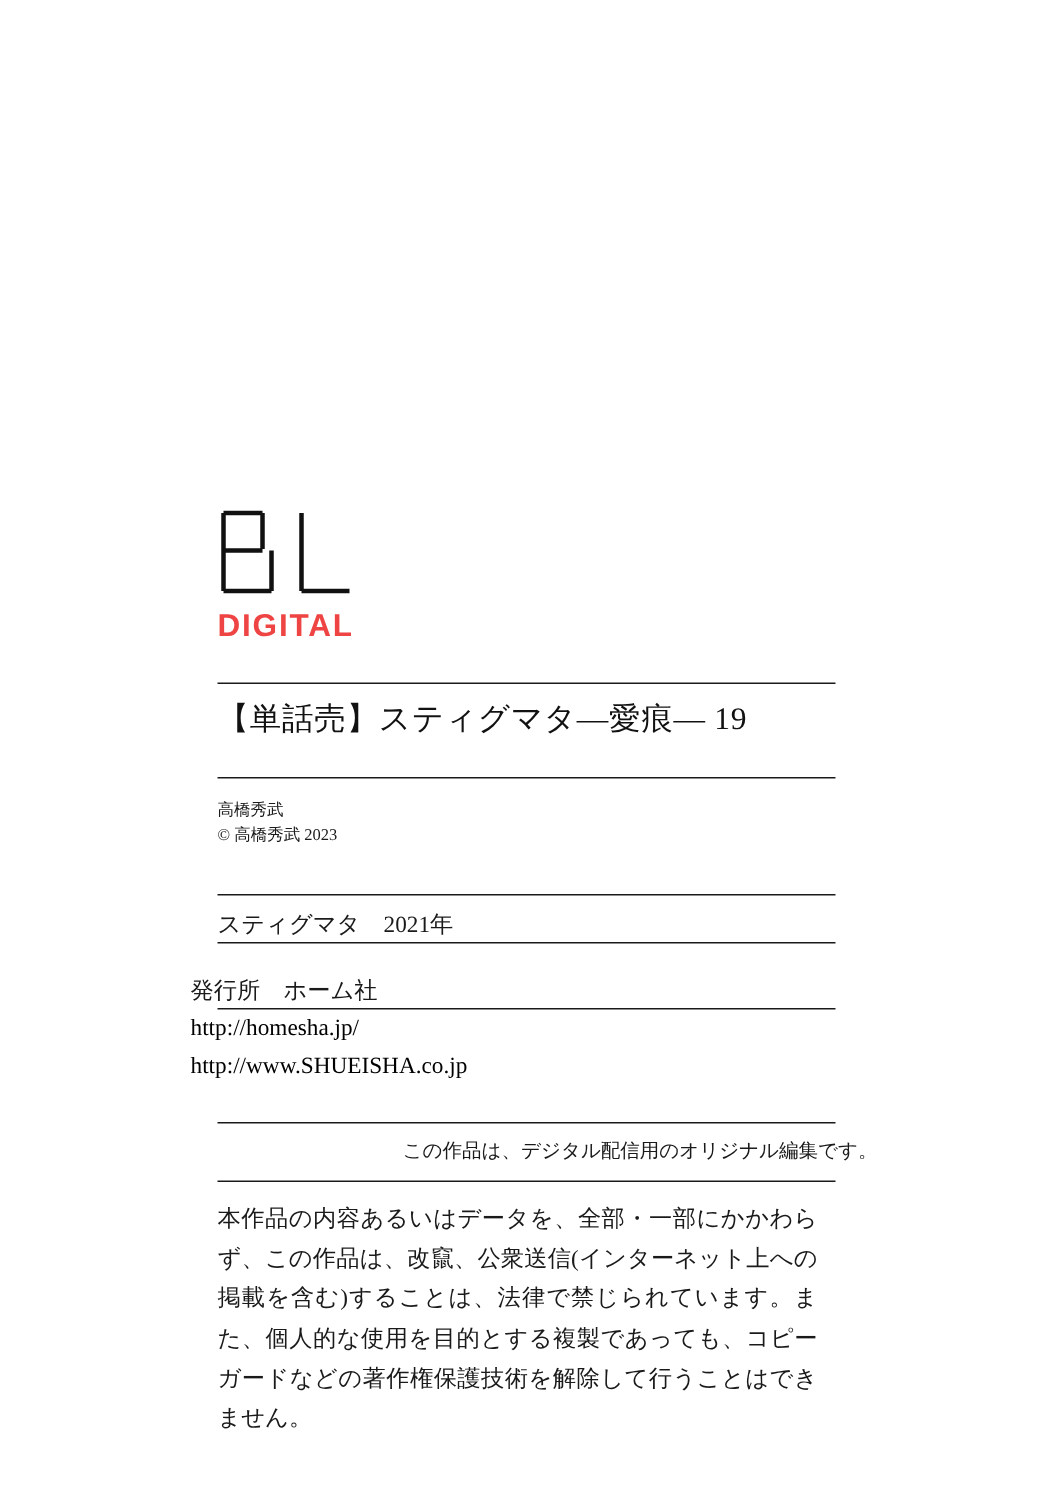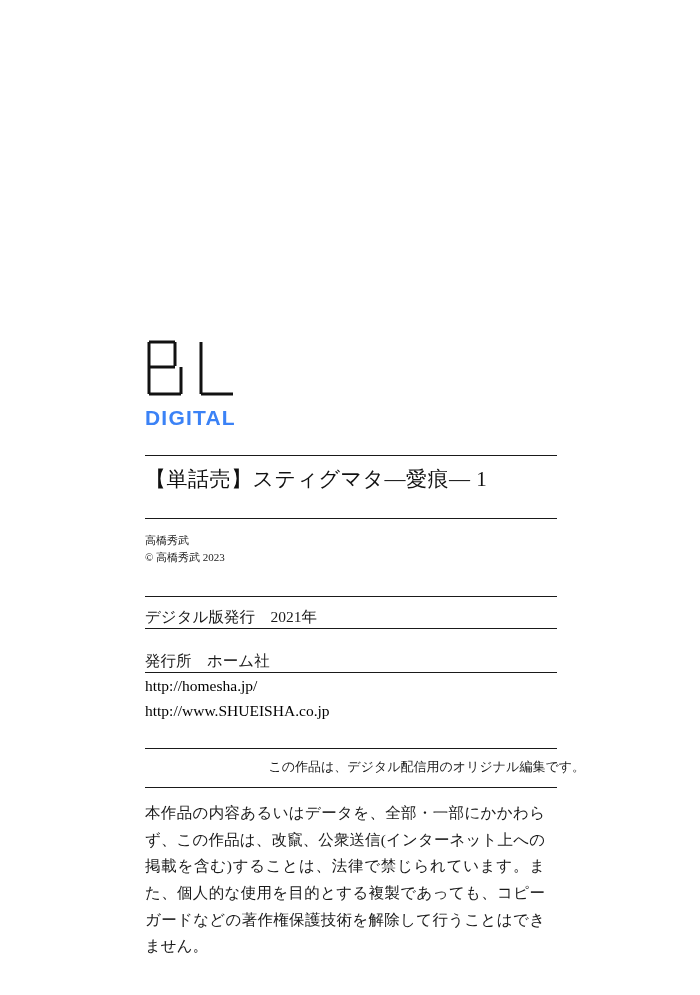--- a/index.html
+++ b/index.html
@@ -39,21 +39,21 @@
   
   .logo-mark svg {
     display: block;
   }
   .logo-digital {
     margin-top: 10px;
     font-family: "Liberation Sans", sans-serif;
     font-weight: bold;
     font-size: 21px;
     letter-spacing: 1.2px;
-    color: #3b82f6;
+    color: #ef4444;
   }
 
   
   .rule {
     position: absolute;
     left: 145px;
     width: 412px;
     height: 1px;
     background: #1a1a1a;
   }
@@ -90,21 +90,21 @@
     position: absolute;
     left: 145px;
     top: 605px;
     width: 440px;
     font-size: 15.5px;
     line-height: 1.55;
   }
 
   .publisher-block {
     position: absolute;
-    left: 145px;
+    left: 127px;
     top: 648px;
     width: 440px;
     font-size: 15.5px;
     line-height: 1.62;
   }
   .publisher-block a,
   .publisher-block .url {
     color: #000000;
     text-decoration: none;
   }
@@ -150,33 +150,33 @@
 
         <line x1="56" y1="2" x2="56" y2="54" stroke="#111111" stroke-width="3"></line>
         <line x1="56" y1="54" x2="88" y2="54" stroke="#111111" stroke-width="3"></line>
       </svg>
     </div>
     <div class="logo-digital">DIGITAL</div>
   </div>
 
   <div class="rule r1"></div>
 
-  <div class="title">【単話売】スティグマタ—愛痕— 1</div>
+  <div class="title">【単話売】スティグマタ—愛痕— 19</div>
 
   <div class="rule r2"></div>
 
   <div class="author-block">
     <div>高橋秀武</div>
     <div>© 高橋秀武 2023</div>
   </div>
 
   <div class="rule r3"></div>
 
   <div class="edition-block">
-    <div>デジタル版発行　2021年</div>
+    <div>スティグマタ　2021年</div>
   </div>
 
   <div class="rule r4"></div>
 
   <div class="publisher-block">
     <div>発行所　ホーム社</div>
     <div class="url">http://homesha.jp/</div>
     <div class="url">http://www.SHUEISHA.co.jp</div>
   </div>
 

